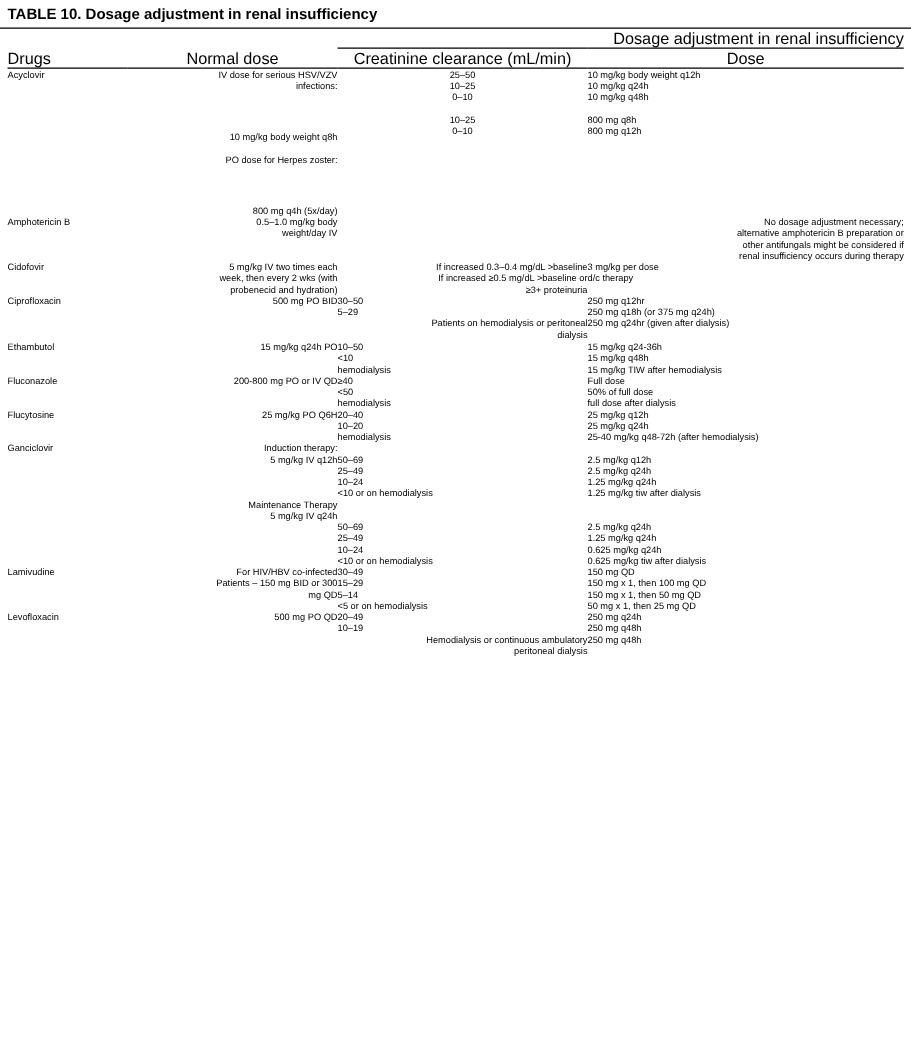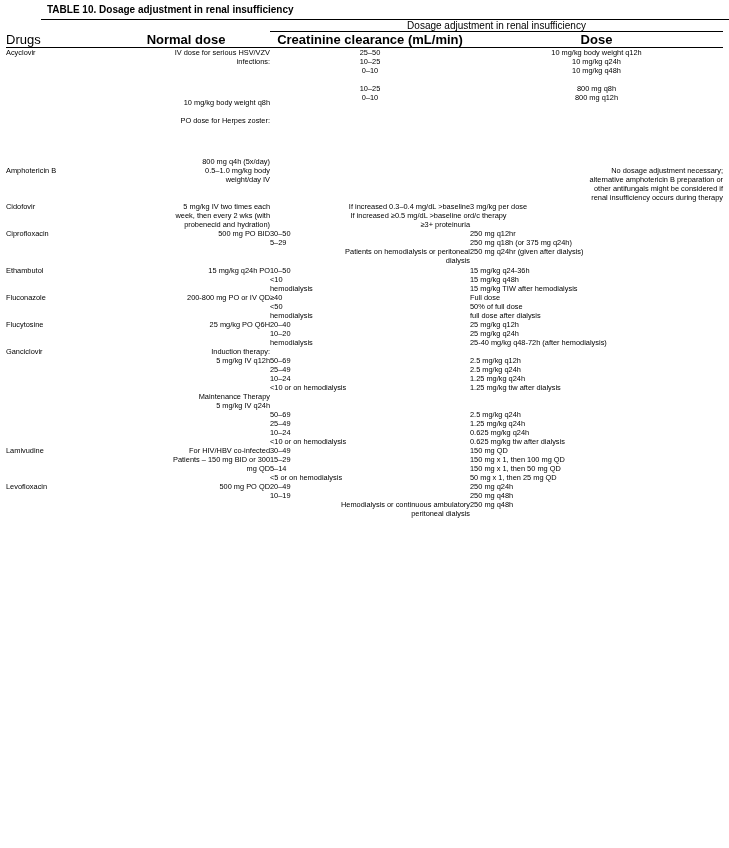--- a/index.html
+++ b/index.html
@@ -13,69 +13,67 @@
     font-family: "Liberation Sans", sans-serif;
     color: #000000;
     font-size: 7.4px;
   }
   .page {
     width: 729px;
     padding: 0;
     box-sizing: border-box;
   }
   .table-title {
-    font-size: 10px;
+    font-size: 12px;
     font-weight: bold;
     padding: 4px 6px 4px 6px;
     border-bottom: 1.3px solid #000;
-    margin-left: 41px;
   }
   table.main {
     width: 717px;
     margin-left: 6px;
     border-collapse: collapse;
     table-layout: fixed;
   }
   table.main td, table.main th {
     vertical-align: top;
     padding: 0;
   }
   .grouphead {
-    text-align: center;
-    font-size: 10px;
+    text-align: right;
+    font-size: 13px;
     border-bottom: 0.9px solid #000;
     padding-bottom: 1px;
   }
   .spacer-head {
     border: none;
   }
   .colhead {
     font-size: 13px;
     padding-top: 1.5px;
     padding-bottom: 2px;
   }
   .colhead.center {
     text-align: center;
-    font-weight: bold;
   }
   .head-rule td {
     border-bottom: 1.3px solid #000;
     height: 0;
     font-size: 0;
     line-height: 0;
   }
   .drow td {
     padding-top: 6px;
     padding-bottom: 0px;
     line-height: 1.22;
   }
   .c-drug { width: 96px; }
   .c-normal { width: 168px; }
   .c-crcl { width: 200px; text-align: center; }
-  .c-dose { width: 253px; text-align: center; }
+  .c-dose { width: 253px; }
   .left { text-align: right; }
   .indent { padding-left: 13px; display: block; margin-top: 32px; }
   .span-left {
     text-align: left;
     padding-left: 0;
   }
   .gap { display: block; height: 9px; }
 </style>
 </head>
 <body>

